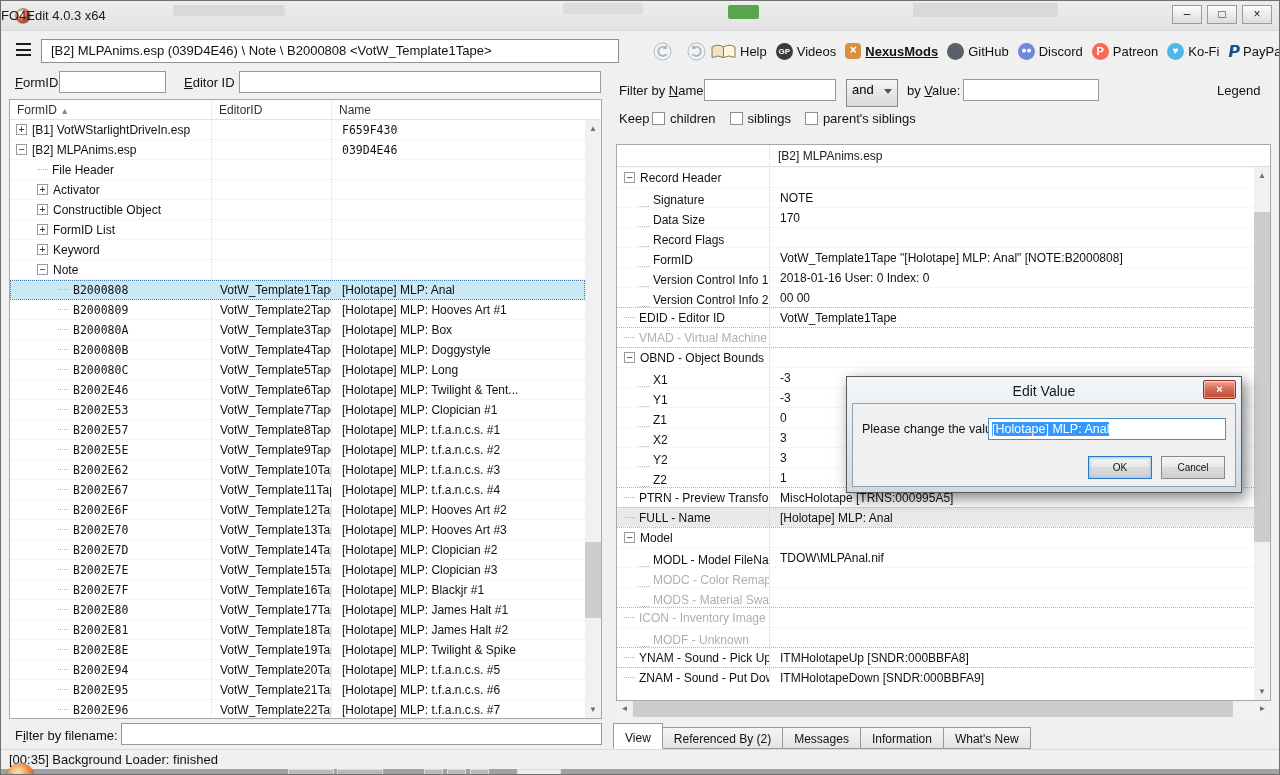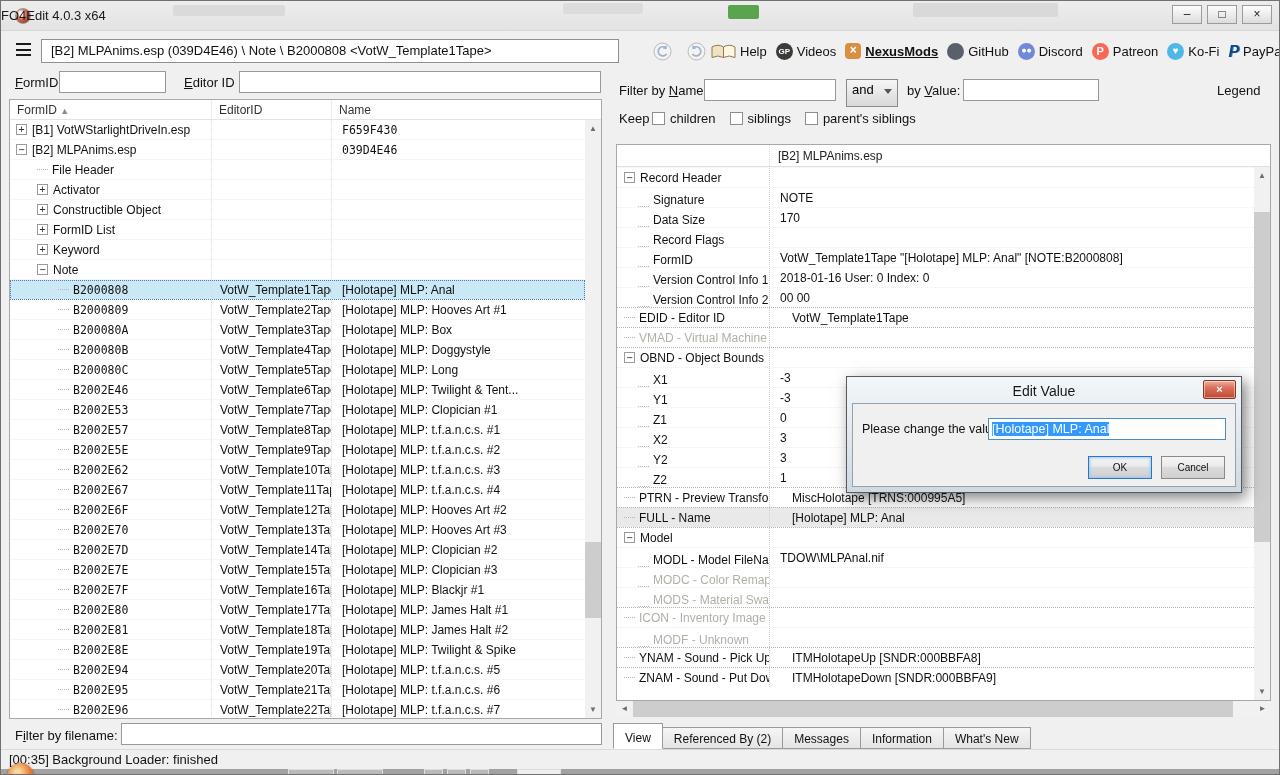--- a/index.html
+++ b/index.html
@@ -94,21 +94,21 @@
   
   .rec-table { position:absolute; left:615px; top:143px; width:655px; height:557px;
                border:1px solid #a8a8a8; background:#fff; }
   .rec-header { display:flex; height:22px; font-size:12px; color:#222;
                 border-bottom:1px solid #e0e0e0; }
   .rec-header .hc1 { width:153px; border-right:1px dotted #d6d6d6; flex:none; }
   .rec-header .hc2 { flex:1; padding:4px 0 0 8px; }
   .rec-body { position:absolute; left:0; top:22px; right:16px; bottom:0; overflow:hidden; }
   .rec-row { display:flex; height:20px; font-size:12px; align-items:center;
              border-top:1px dotted #efefef; color:#111; }
-  .rec-row.sep { border-top:1px dotted #b5b5b5;gap:12px; }
+  .rec-row.sep { border-top:1px dotted #b5b5b5; }
   .rec-row.hl { background:#e9e9e9; }
   .rec-label { width:153px; flex:none; display:flex; align-items:center; height:100%;
                overflow:hidden; white-space:nowrap; border-right:1px dotted #d0d0d0;
                padding-left:7px; }
   .rec-label.lvl1 { padding-left:21px;align-items:flex-end; }
   .rec-value { flex:1; padding-left:10px; white-space:nowrap; overflow:hidden; }
   .gray { color:#b3afa8; }
 
   
   .tabs { position:absolute; left:612px; top:722px; display:flex; font-size:12px; color:#111;

